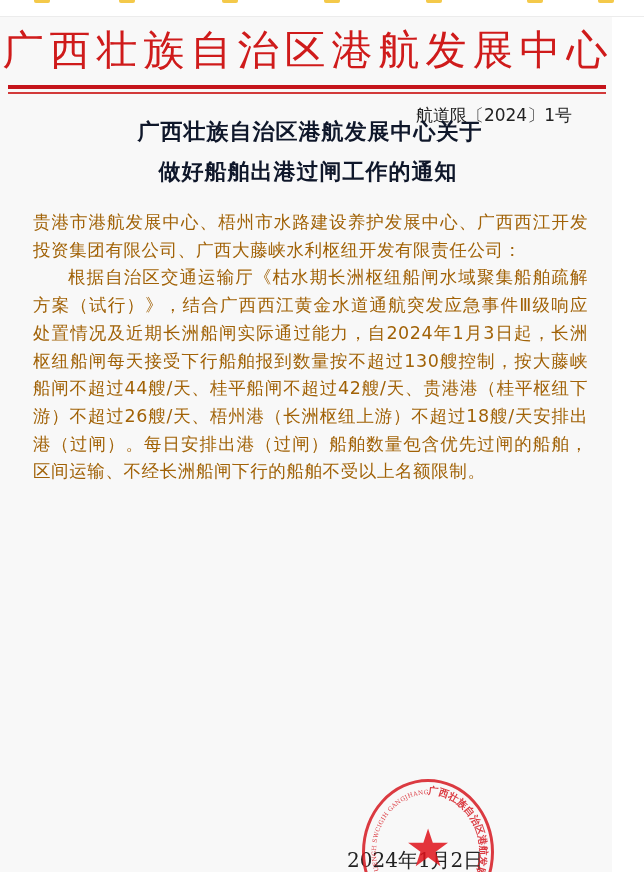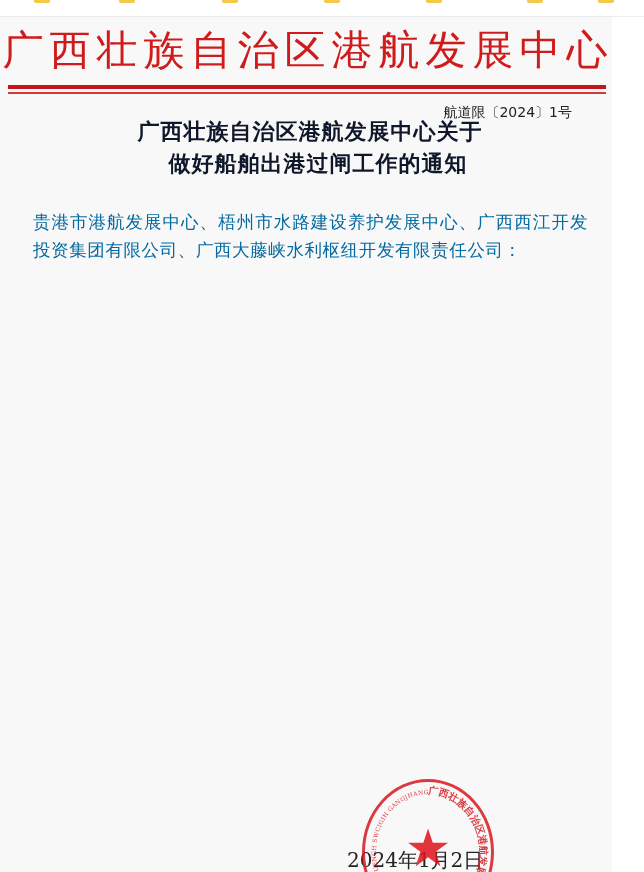--- a/index.html
+++ b/index.html
@@ -26,33 +26,33 @@
     font-family: "DejaVu Serif", "Liberation Serif", serif;
     white-space: nowrap;
   }
   .rule-thick {
     position: absolute; left: 8px; top: 68px; width: 598px; height: 4px; background: #c5141b;
   }
   .rule-thin {
     position: absolute; left: 8px; top: 75px; width: 598px; height: 1.5px; background: #d23a3a;
   }
   .docno {
-    position: absolute; right: 40px; top: 87px; font-size: 14px; color: #222;
+    position: absolute; right: 40px; top: 87px; font-size: 17px; color: #222;
     font-family: "DejaVu Sans", "Liberation Sans", sans-serif;
   }
   .title {
     position: absolute; left: 0; width: 612px; text-align: center;
     font-size: 22px; font-weight: bold; color: #0f172a; letter-spacing: 1px;
     font-family: "DejaVu Serif", "Liberation Serif", serif;
   }
   .title.l1 { top: 100px; padding-left: 4px; }
-  .title.l2 { top: 132px; padding-left: 12px; }
+  .title.l2 { top: 140px; padding-left: 2px; }
   .body {
     position: absolute; left: 33px; top: 192px; width: 555px;
-    font-size: 17.5px; line-height: 27.7px; color: #0369a1; letter-spacing: 0.6px;
+    font-size: 17.5px; line-height: 27.7px; color: #a16207; letter-spacing: 0.6px;
     font-family: "DejaVu Sans", "Liberation Sans", sans-serif;
   }
   .body p { margin: 0; text-align: justify; }
   .body p.indent { text-indent: 2em; }
   .date {
     position: absolute; left: 347px; top: 830px; font-size: 20px; color: #222;
     font-family: "DejaVu Serif", "Liberation Serif", serif; z-index: 1;
   }
   .seal {
     position: absolute; left: 362px; top: 762px; width: 126px; height: 140px;
@@ -84,20 +84,21 @@
   <div class="rule-thick"></div>
   <div class="rule-thin"></div>
 
   <div class="docno">航道限〔2024〕1号</div>
 
   <div class="title l1">广西壮族自治区港航发展中心关于</div>
   <div class="title l2">做好船舶出港过闸工作的通知</div>
 
   <div class="body">
     <p>贵港市港航发展中心、梧州市水路建设养护发展中心、广西西江开发投资集团有限公司、广西大藤峡水利枢纽开发有限责任公司：</p>
+    <p class="indent">根据自治区交通运输厅《枯水期长洲枢纽船闸水域聚集船舶疏解方案（试行）》，结合广西西江黄金水道通航突发应急事件Ⅲ级响应处置情况及近期长洲船闸实际通过能力，自2024年1月3日起，长洲枢纽船闸每天接受下行船舶报到数量按不超过130艘控制，按大藤峡船闸不超过44艘/天、桂平船闸不超过42艘/天、贵港港（桂平枢纽下游）不超过26艘/天、梧州港（长洲枢纽上游）不超过18艘/天安排出港（过闸）。每日安排出港（过闸）船舶数量包含优先过闸的船舶，区间运输、不经长洲船闸下行的船舶不受以上名额限制。</p>
   </div>
 
   <div class="date">2024年1月2日</div>
 
   <div class="seal">
     <svg class="arc-text" viewBox="0 0 126 140">
       <defs>
         <path id="arcR" d="M 63 12 A 52 58 0 0 1 63 128"></path>
         <path id="arcL" d="M 63 128 A 52 58 0 0 1 63 12"></path>
       </defs>

